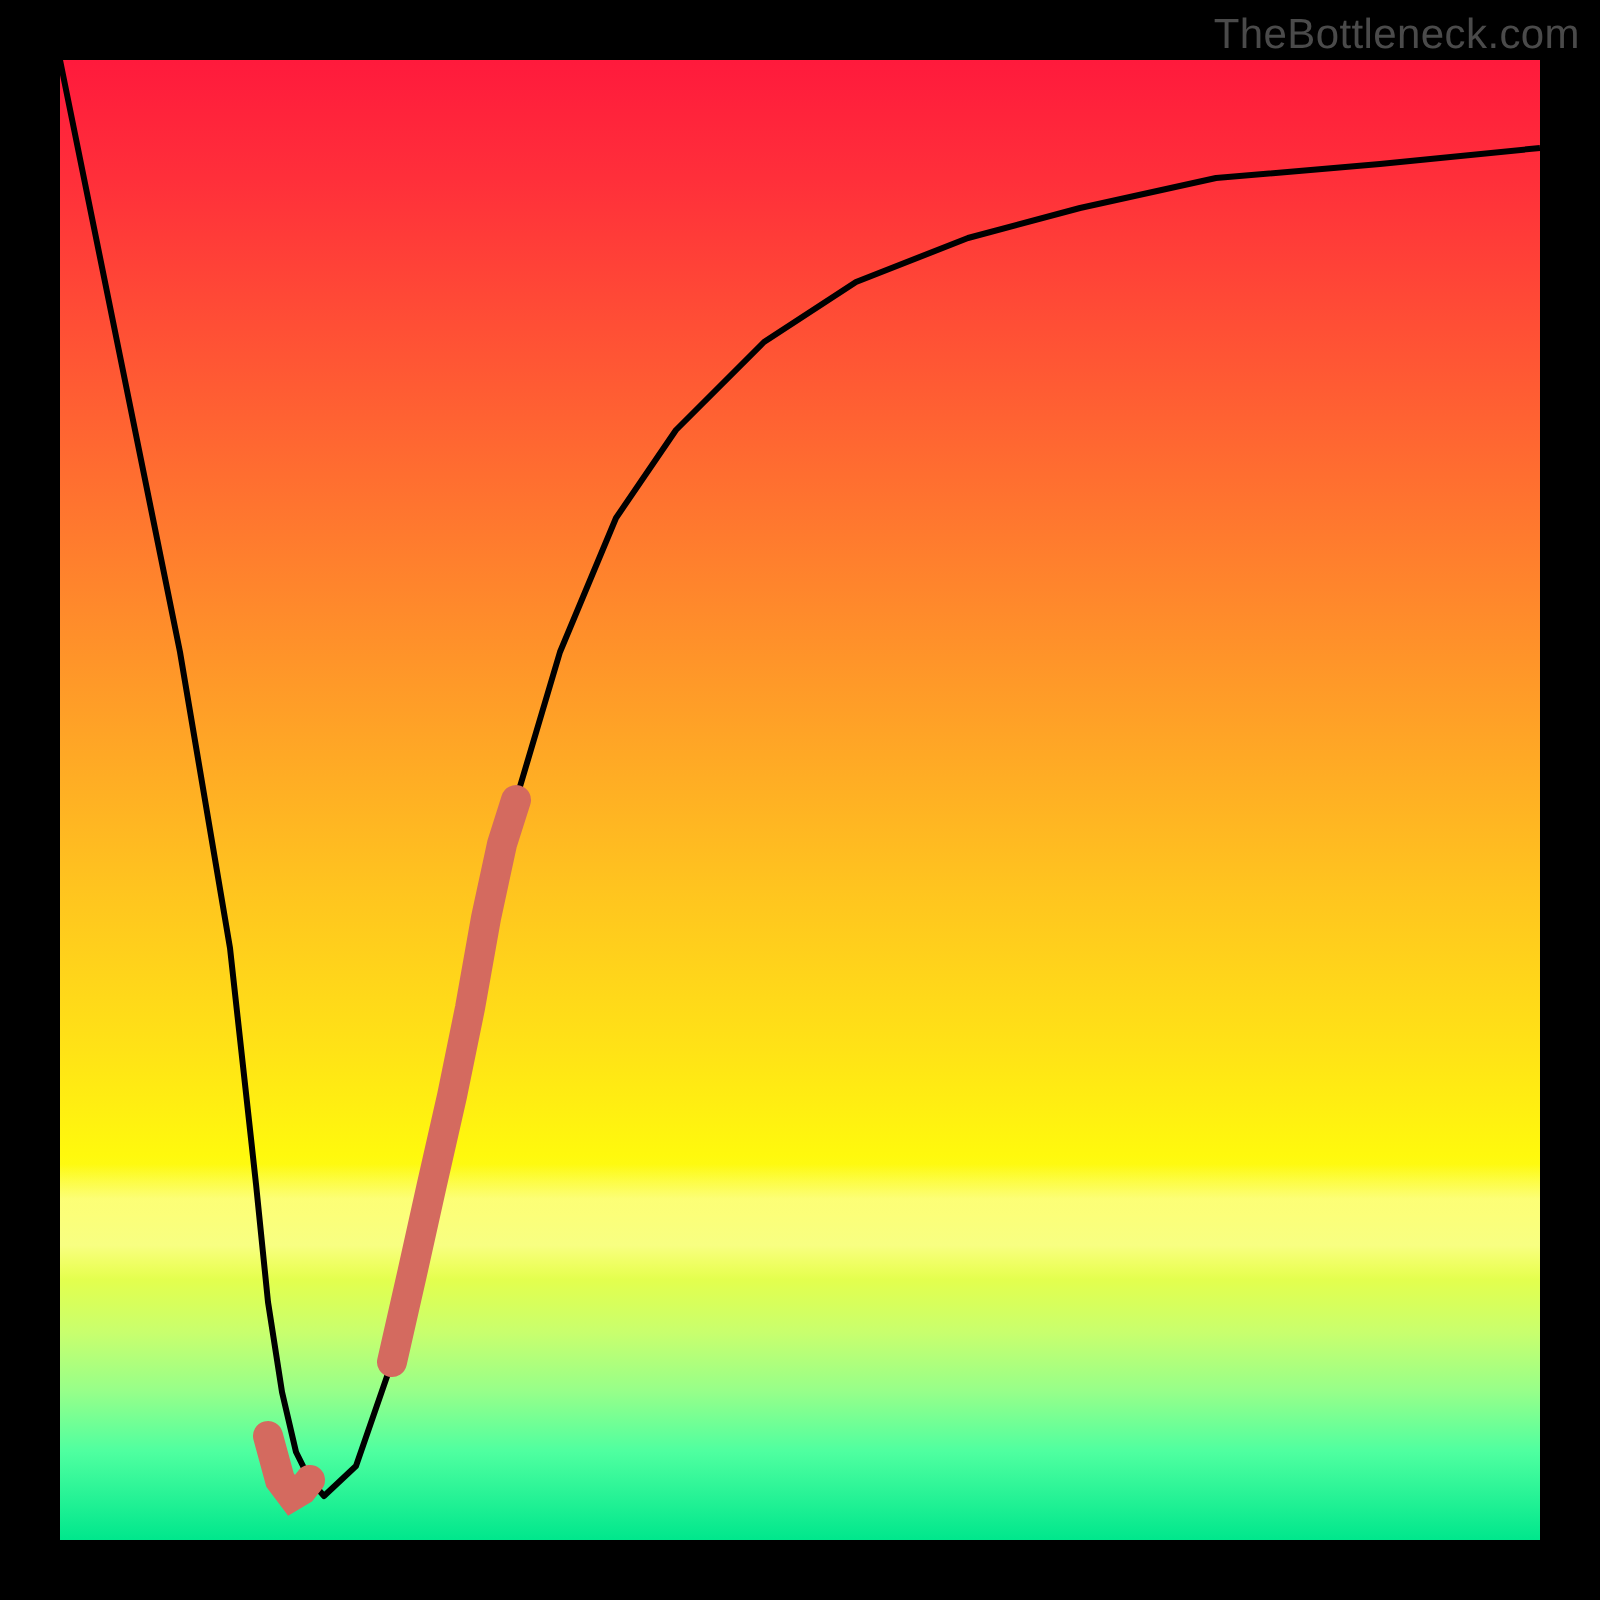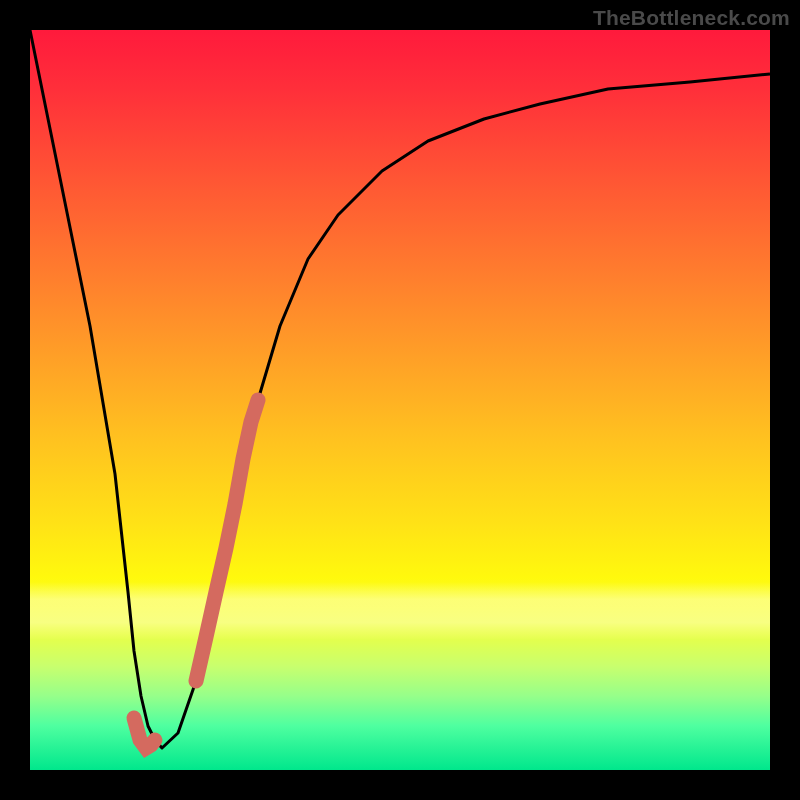--- a/index.html
+++ b/index.html
@@ -62,21 +62,20 @@
     overflow: visible;
   }
   .watermark {
     position: absolute;
     top: 6px;
     right: 10px;
     color: #4a4a4a;
     font-size: 21px;
     letter-spacing: 0.2px;
     user-select: none;
-    font-weight: bold;
   }
 </style>
 </head>
 <body>
 
 <div class="frame">
 
   <div class="plot-area">
 
     <div class="band"></div>

